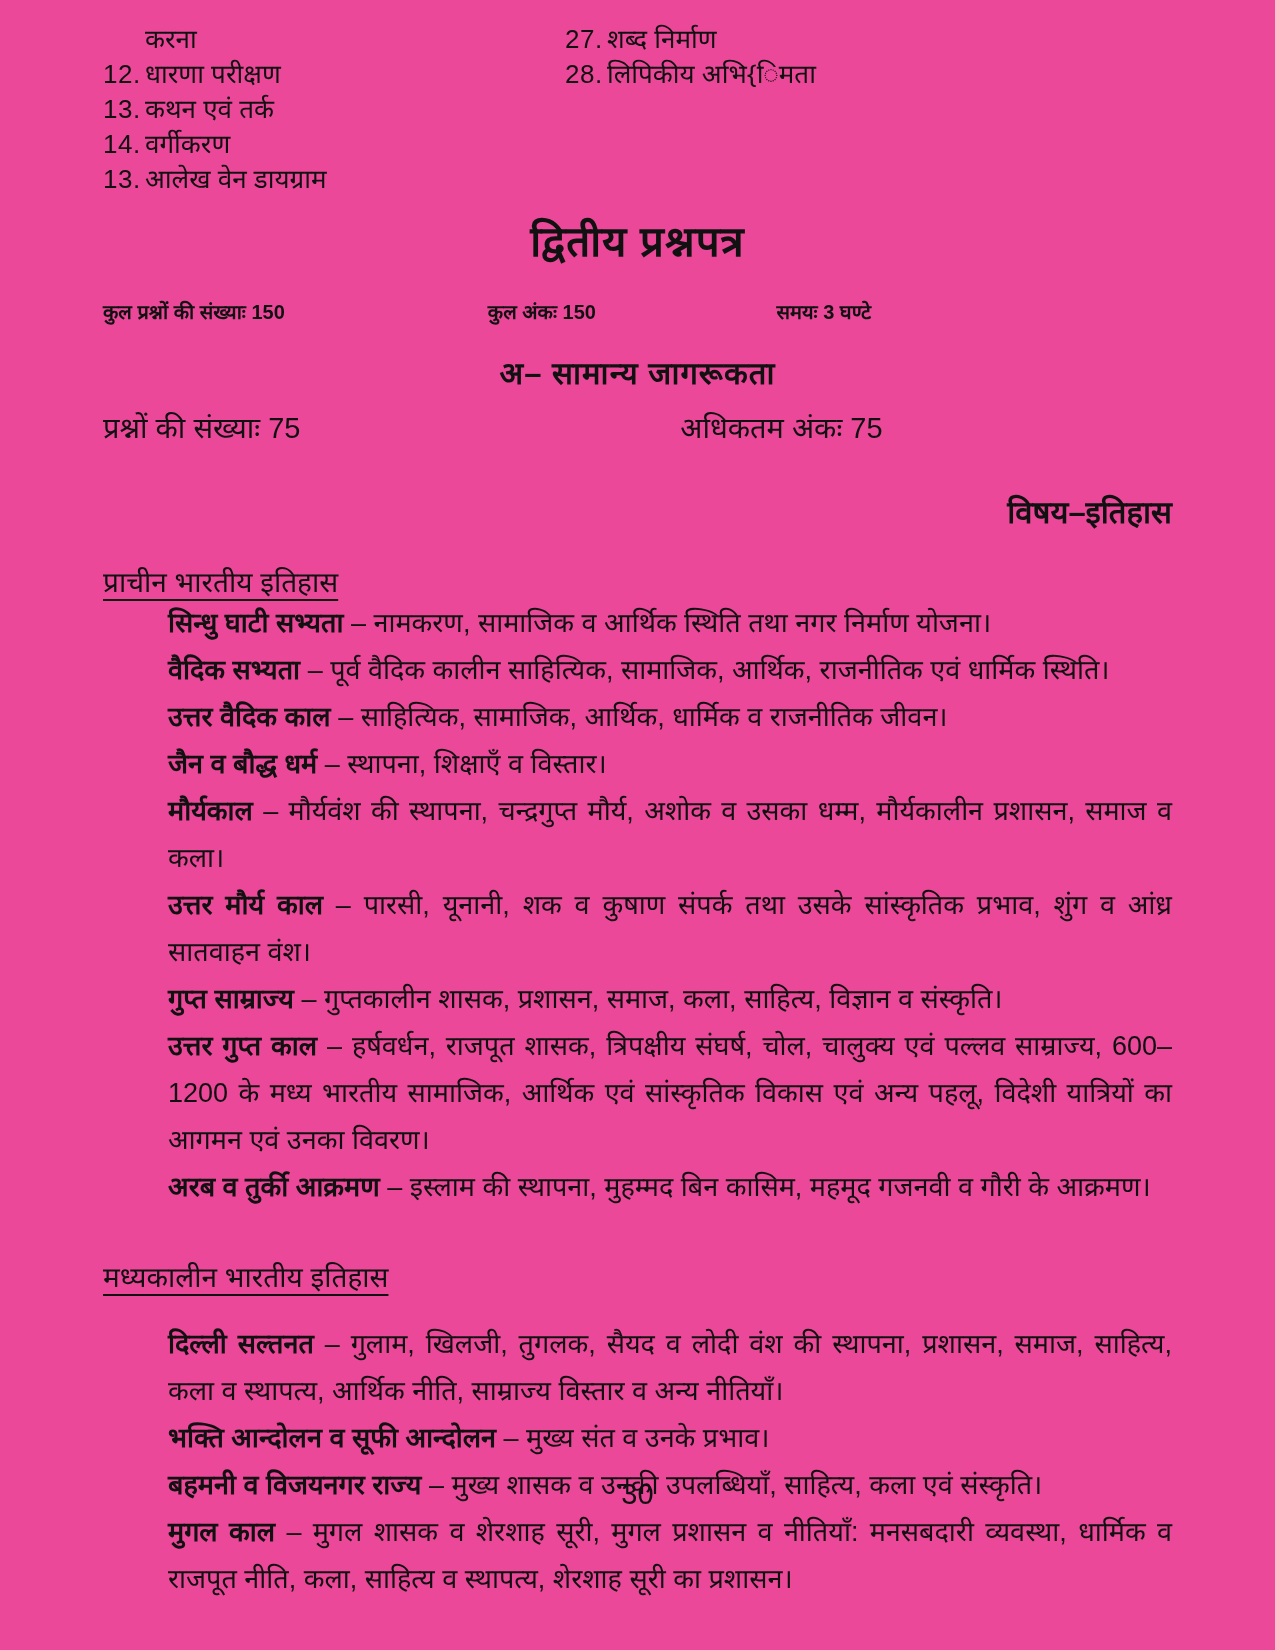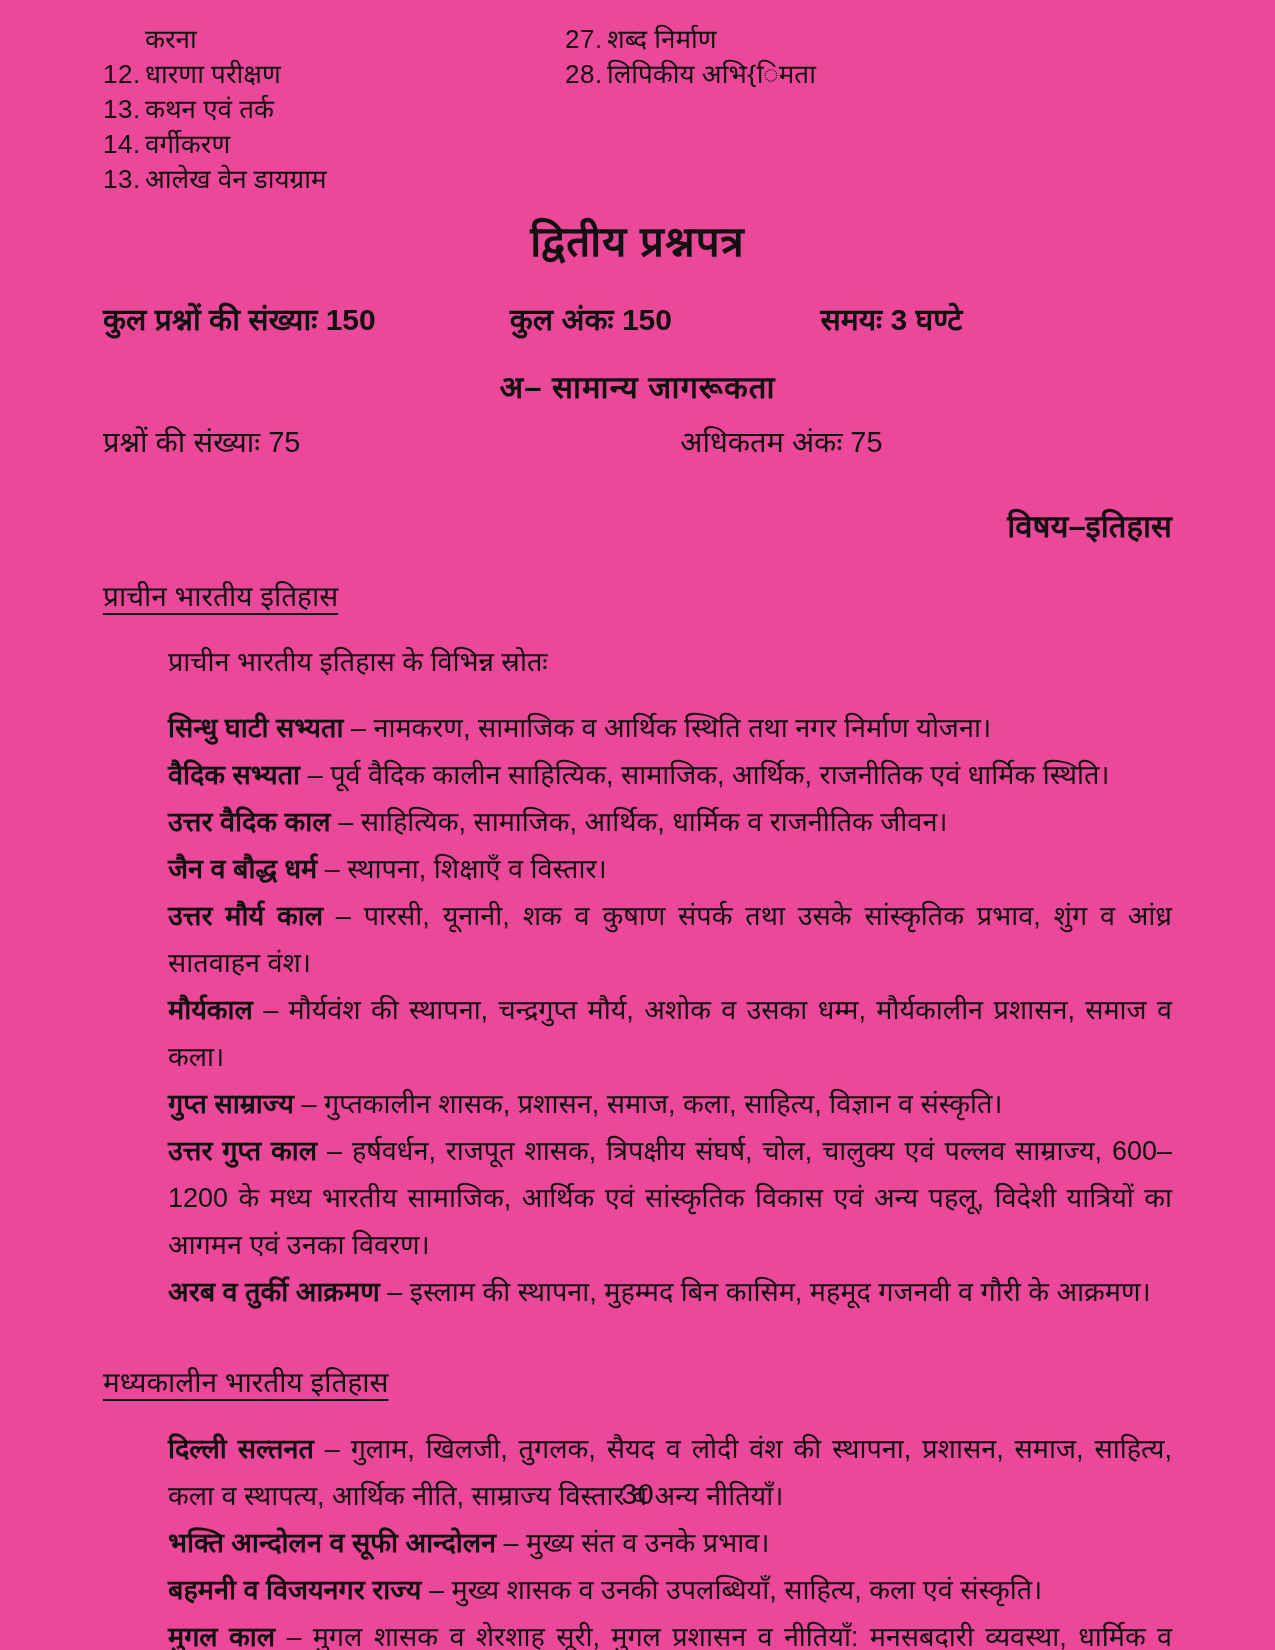--- a/index.html
+++ b/index.html
@@ -39,23 +39,22 @@
     font-weight: bold;
     margin-top: 14px;
     letter-spacing: 1px;
   }
 
   
   .stats-row {
     display: grid;
     grid-template-columns: 36% 27% 37%;
     margin-top: 30px;
-    font-size: 30px;
+    font-size: 20px;
     font-weight: bold;
-    gap: 22px;
   }
 
   
   .section-a-heading {
     text-align: center;
     margin-top: 26px;
     font-size: 31px;
     font-weight: bold;
     letter-spacing: 1px;
   }
@@ -159,28 +158,27 @@
     <div class="section-a-heading">अ– सामान्य जागरूकता</div>
     <div class="section-a-row">
       <span>प्रश्नों की संख्याः 75</span>
       <span>अधिकतम अंकः 75</span>
     </div>
 
     <div class="subject-heading">विषय–इतिहास</div>
 
     <div class="ancient-block">
       <div class="part-heading">प्राचीन भारतीय इतिहास</div>
-      <p class="intro-line">प्राचीन भारतीय इतिहास के विभिन्न स्रोतः</p>
       <div class="topics">
         <p><span class="lead">सिन्धु घाटी सभ्यता</span> <span>– नामकरण, सामाजिक व आर्थिक स्थिति तथा नगर निर्माण योजना।</span></p>
         <p><span class="lead">वैदिक सभ्यता</span> <span>– पूर्व वैदिक कालीन साहित्यिक, सामाजिक, आर्थिक, राजनीतिक एवं धार्मिक स्थिति।</span></p>
         <p><span class="lead">उत्तर वैदिक काल</span> <span>– साहित्यिक, सामाजिक, आर्थिक, धार्मिक व राजनीतिक जीवन।</span></p>
         <p><span class="lead">जैन व बौद्ध धर्म</span> <span>– स्थापना, शिक्षाएँ व विस्तार।</span></p>
+        <p><span class="lead">मौर्यकाल</span> <span>– मौर्यवंश की स्थापना, चन्द्रगुप्त मौर्य, अशोक व उसका धम्म, मौर्यकालीन प्रशासन, समाज व कला।</span></p>
         <p><span class="lead">उत्तर मौर्य काल</span> <span>– पारसी, यूनानी, शक व कुषाण संपर्क तथा उसके सांस्कृतिक प्रभाव, शुंग व आंध्र सातवाहन वंश।</span></p>
-        <p><span class="lead">मौर्यकाल</span> <span>– मौर्यवंश की स्थापना, चन्द्रगुप्त मौर्य, अशोक व उसका धम्म, मौर्यकालीन प्रशासन, समाज व कला।</span></p>
         <p><span class="lead">गुप्त साम्राज्य</span> <span>– गुप्तकालीन शासक, प्रशासन, समाज, कला, साहित्य, विज्ञान व संस्कृति।</span></p>
         <p><span class="lead">उत्तर गुप्त काल</span> <span>– हर्षवर्धन, राजपूत शासक, त्रिपक्षीय संघर्ष, चोल, चालुक्य एवं पल्लव साम्राज्य, 600–1200 के मध्य भारतीय सामाजिक, आर्थिक एवं सांस्कृतिक विकास एवं अन्य पहलू, विदेशी यात्रियों का आगमन एवं उनका विवरण।</span></p>
         <p><span class="lead">अरब व तुर्की आक्रमण</span> <span>– इस्लाम की स्थापना, मुहम्मद बिन कासिम, महमूद गजनवी व गौरी के आक्रमण।</span></p>
       </div>
     </div>
 
     <div class="medieval-block">
       <div class="part-heading">मध्यकालीन भारतीय इतिहास</div>
       <div class="topics">
         <p><span class="lead">दिल्ली सल्तनत</span> <span>– गुलाम, खिलजी, तुगलक, सैयद व लोदी वंश की स्थापना, प्रशासन, समाज, साहित्य, कला व स्थापत्य, आर्थिक नीति, साम्राज्य विस्तार व अन्य नीतियाँ।</span></p>

